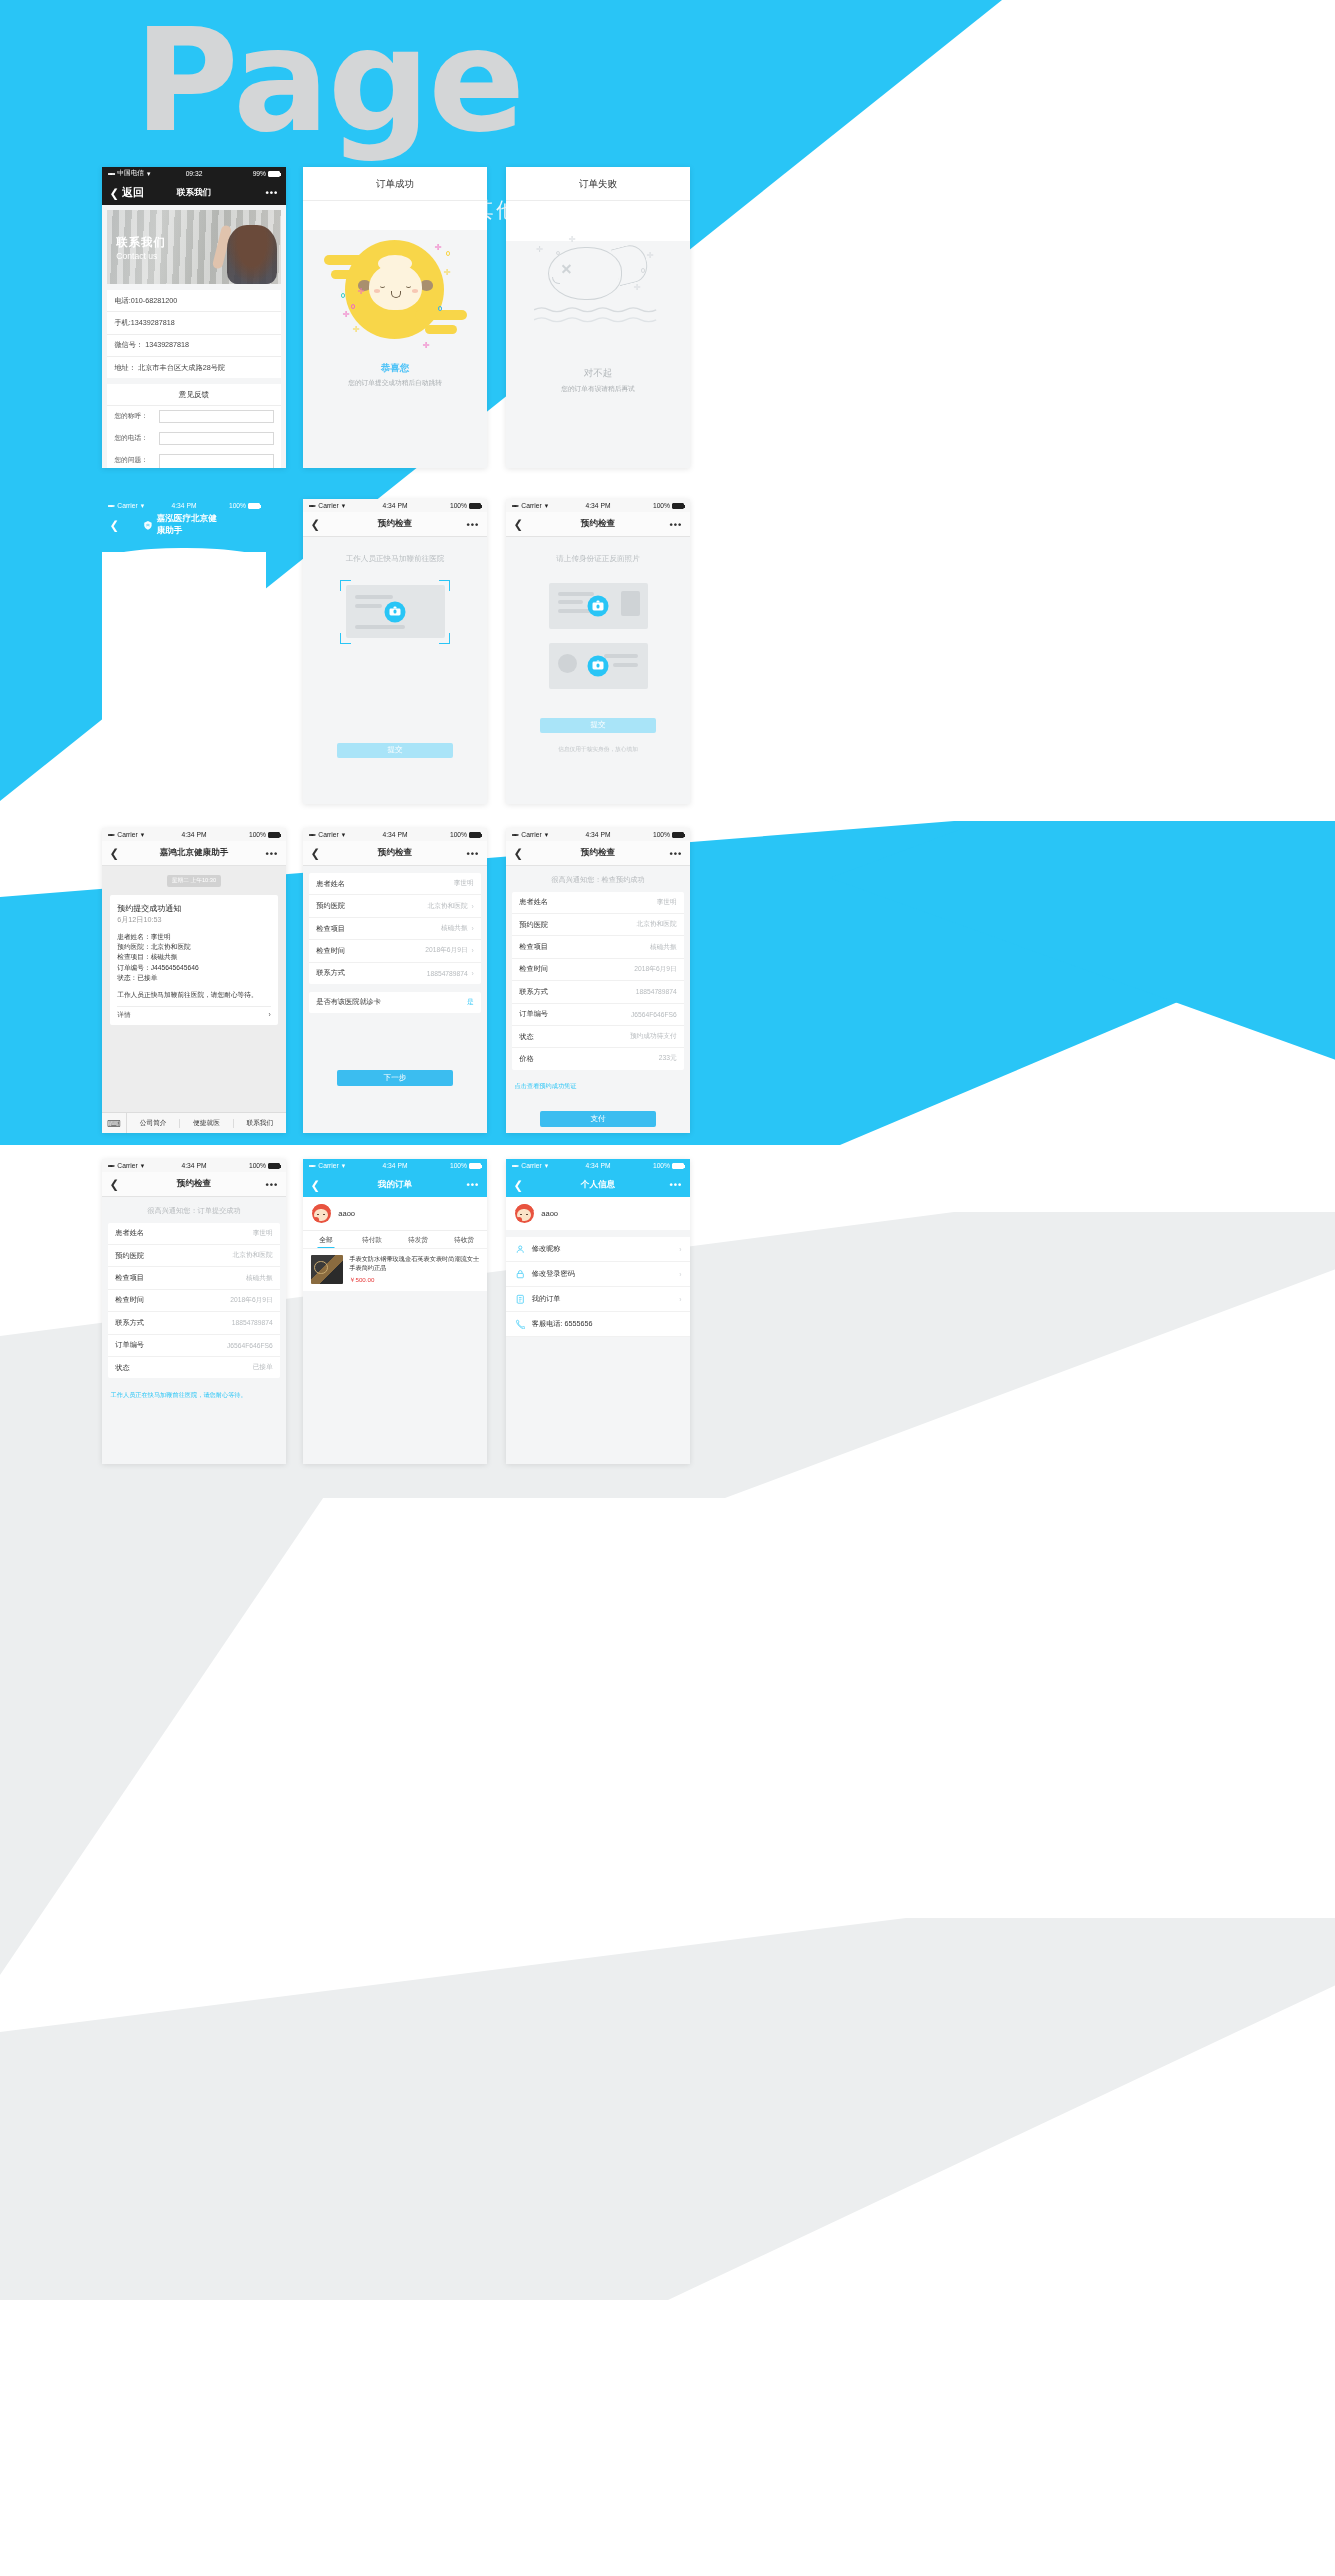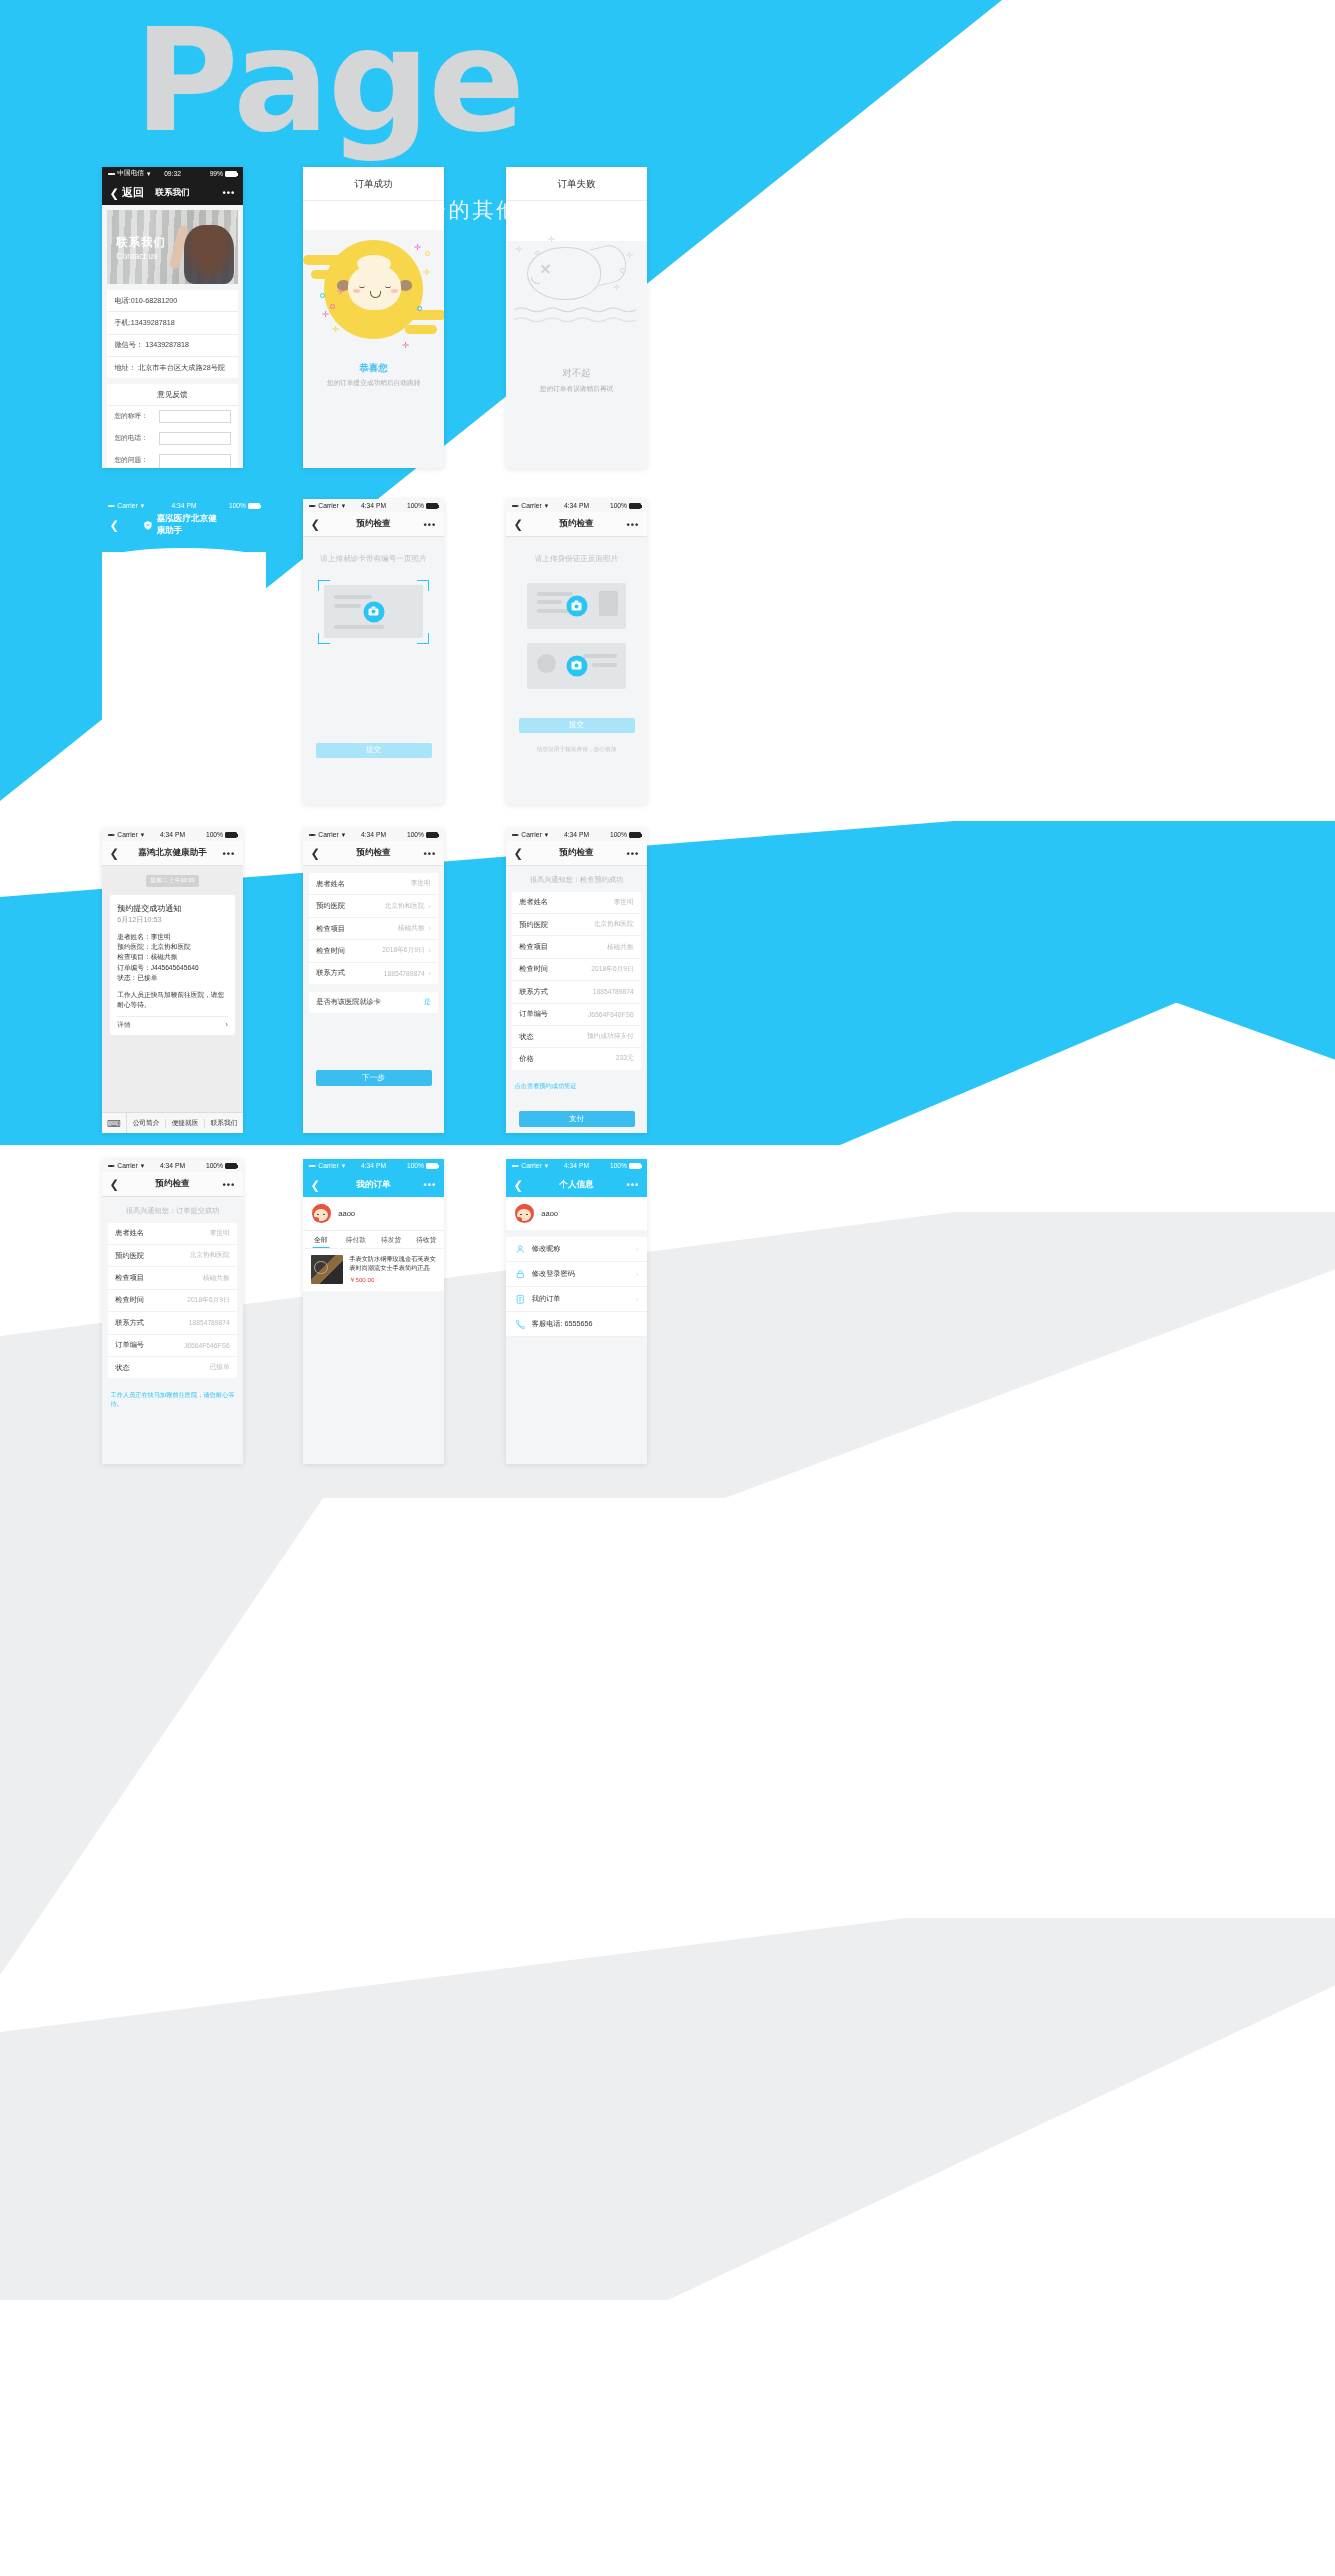--- a/index.html
+++ b/index.html
@@ -57,21 +57,21 @@
   }
 
   
   .grid { position: absolute; inset: 0; z-index: 10; }
   .phone {
     position: absolute;
     background: #f4f5f6;
     overflow: hidden;
     box-shadow: 0 1px 5.7px rgba(0,0,0,0.10);
   }
-  .phone.w1 { width: 141px; }
+  .phone.w1 { width: 184px; }
   .phone.w2 { width: 164px; }
 
   
   .sbar {
     height: 13.4px; display: flex; align-items: center;
     padding: 0 5.7px; font-size: 6.7px; letter-spacing: 0;
   }
   .sbar.dark { background: #1c1c1c; color: #fff; }
   .sbar.light { background: #f7f7f7; color: #222; }
   .sbar.cyan { background: #29c5f6; color: #fff; }
@@ -481,21 +481,21 @@
       <span class="batt-icon">
             <i style="width:100%"></i>
           </span>
     </span>
   </div>
   <div class="nav light">
     <span class="back">❮</span>
     <span class="ntitle">预约检查</span>
     <span class="dots3">•••</span>
   </div>
-  <div class="up-hint">请上传就诊卡带有编号一页照片</div>
+  <div class="up-hint">工作人员正快马加鞭前往医院</div>
   <div class="up-card-wrap">
     <div class="up-corner" style="left:-5.7px;top:-5.7px;border-right:none;border-bottom:none;"></div>
     <div class="up-corner" style="right:-5.7px;top:-5.7px;border-left:none;border-bottom:none;"></div>
     <div class="up-corner" style="left:-5.7px;bottom:-5.7px;border-right:none;border-top:none;"></div>
     <div class="up-corner" style="right:-5.7px;bottom:-5.7px;border-left:none;border-top:none;"></div>
     <div class="up-card">
       <span class="line" style="left:9.5px;top:9.5px;width:38px;height:3.8px;"></span>
       <span class="line" style="left:9.5px;top:19px;width:27px;height:3.8px;"></span>
       <span class="line" style="left:9.5px;bottom:9.5px;width:50px;height:3.8px;"></span>
       <div class="cam-btn">

